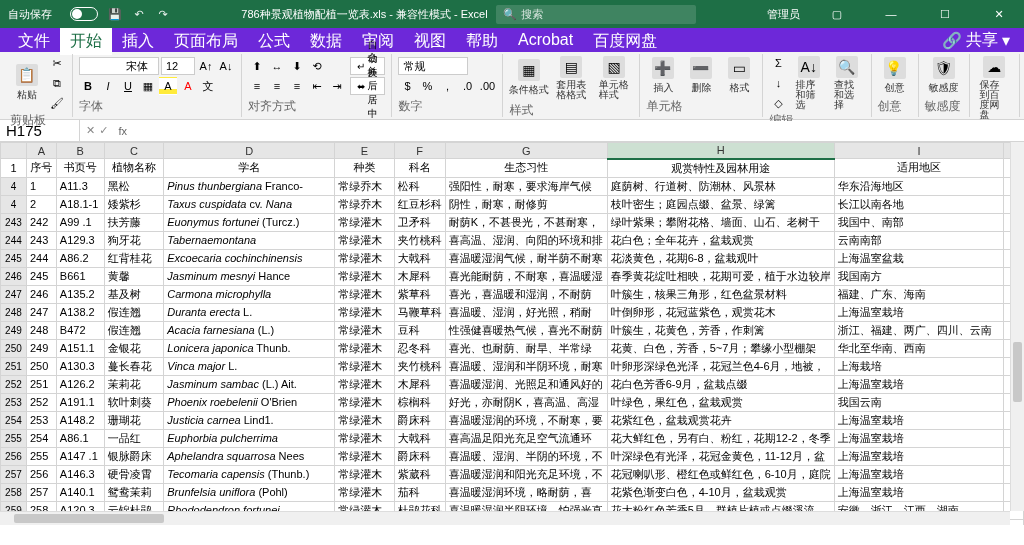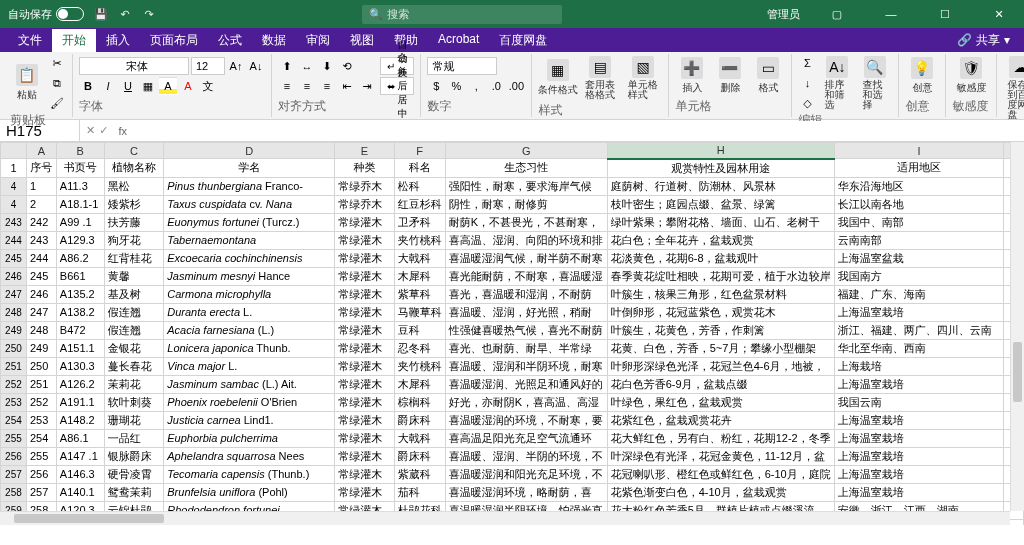--- a/index.html
+++ b/index.html
@@ -1,26 +1,26 @@
 <!DOCTYPE html>
 <html><head>
 <meta charset="utf-8">
 <style>
 *{box-sizing:border-box;margin:0;padding:0;font-family:"Microsoft YaHei","SimSun",sans-serif}
 body{background:#fff;font-size:11px;overflow:hidden;width:1024px;height:545px}
 .title-bar{background:#1e6f46;height:28px;display:flex;align-items:center;color:#fff;font-size:11px;padding:0 8px}
-.auto-save{display:flex;align-items:flex-start;gap:4px}
+.auto-save{display:flex;align-items:flex-start;gap:18px}
 .toggle{width:28px;height:14px;border:1px solid #fff;border-radius:7px;position:relative}
 .toggle::after{content:"";position:absolute;width:10px;height:10px;background:#fff;border-radius:50%;top:1px;left:1px}
 .qt{display:flex;gap:10px;margin-left:10px}
 .qt-icon{width:14px;height:14px;display:flex;align-items:center;justify-content:center;opacity:.9}
 .title-center{flex:1;text-align:center;display:flex;align-items:center;justify-content:center;gap:8px}
 .search-box{display:flex;align-items:center;gap:4px;background:rgba(255,255,255,.15);padding:2px 8px;border-radius:2px;width:200px}
 .title-right{display:flex;align-items:center;gap:20px}
-.menu-bar{background:#4c1d95;height:24px;display:flex;align-items:center;padding:0 8px;color:#fff;font-size:12px}
+.menu-bar{background:#6d28d9;height:24px;display:flex;align-items:flex-start;padding:0 8px;color:#fff;font-size:16px}
 .menu-item{padding:3px 10px;cursor:pointer}
 .menu-item.active{background:#fff;color:#1e6f46}
 .share-btn{margin-left:auto;display:flex;align-items:center;gap:4px;padding:2px 6px}
 .ribbon{background:#f3f3f3;height:68px;border-bottom:1px solid #d4d4d4;display:flex;padding:2px 4px}
 .ribbon-group{border-right:1px solid #d4d4d4;padding:0 6px;display:flex;flex-direction:column;justify-content:space-between;height:100%}
 .ribbon-group-content{display:flex;gap:4px;flex:1;align-items:center}
 .ribbon-group-label{text-align:left;font-size:12px;color:#666;padding-bottom:2px}
 .big-btn{display:flex;flex-direction:column;align-items:center;justify-content:center;gap:2px;padding:2px 4px;cursor:pointer;min-width:34px}
 .big-btn-icon{width:22px;height:22px;background:#ddd;border-radius:2px;display:flex;align-items:center;justify-content:center;font-size:14px}
 .big-btn-label{font-size:10px;color:#333;white-space:nowrap}
@@ -55,20 +55,21 @@
   <div class="auto-save">
     <span>自动保存</span>
     <span class="toggle"></span>
   </div>
   <div class="qt">
     <span class="qt-icon">💾</span>
     <span class="qt-icon">↶</span>
     <span class="qt-icon">↷</span>
   </div>
   <div class="title-center">
+    <span>786种景观植物配植一览表.xls - 兼容性模式 - Excel</span>
     <div class="search-box">
       <span>🔍</span>
       <span style="opacity:.8">搜索</span>
     </div>
   </div>
   <div class="title-right">
     <span>管理员</span>
     <span class="win-btn">▢</span>
     <span class="win-btn">—</span>
     <span class="win-btn">☐</span>
@@ -109,21 +110,21 @@
         <span class="mini-btn">⧉</span>
         <span class="mini-btn">🖌</span>
       </div>
     </div>
     <div class="ribbon-group-label">剪贴板</div>
   </div>
   <div class="ribbon-group">
     <div class="ribbon-group-content">
       <div class="font-col">
         <div class="font-row">
-          <input class="font-select" style="width: 110px; padding-left: 46px;" value="宋体">
+          <input class="font-select" style="width: 80px; padding-left: 46px;" value="宋体">
           <input class="font-select" style="width: 34px;" value="12">
           <span class="mini-btn">A↑</span>
           <span class="mini-btn">A↓</span>
         </div>
         <div class="font-row">
           <span class="mini-btn">
               <b>B</b>
             </span>
           <span class="mini-btn">
               <i>I</i>

